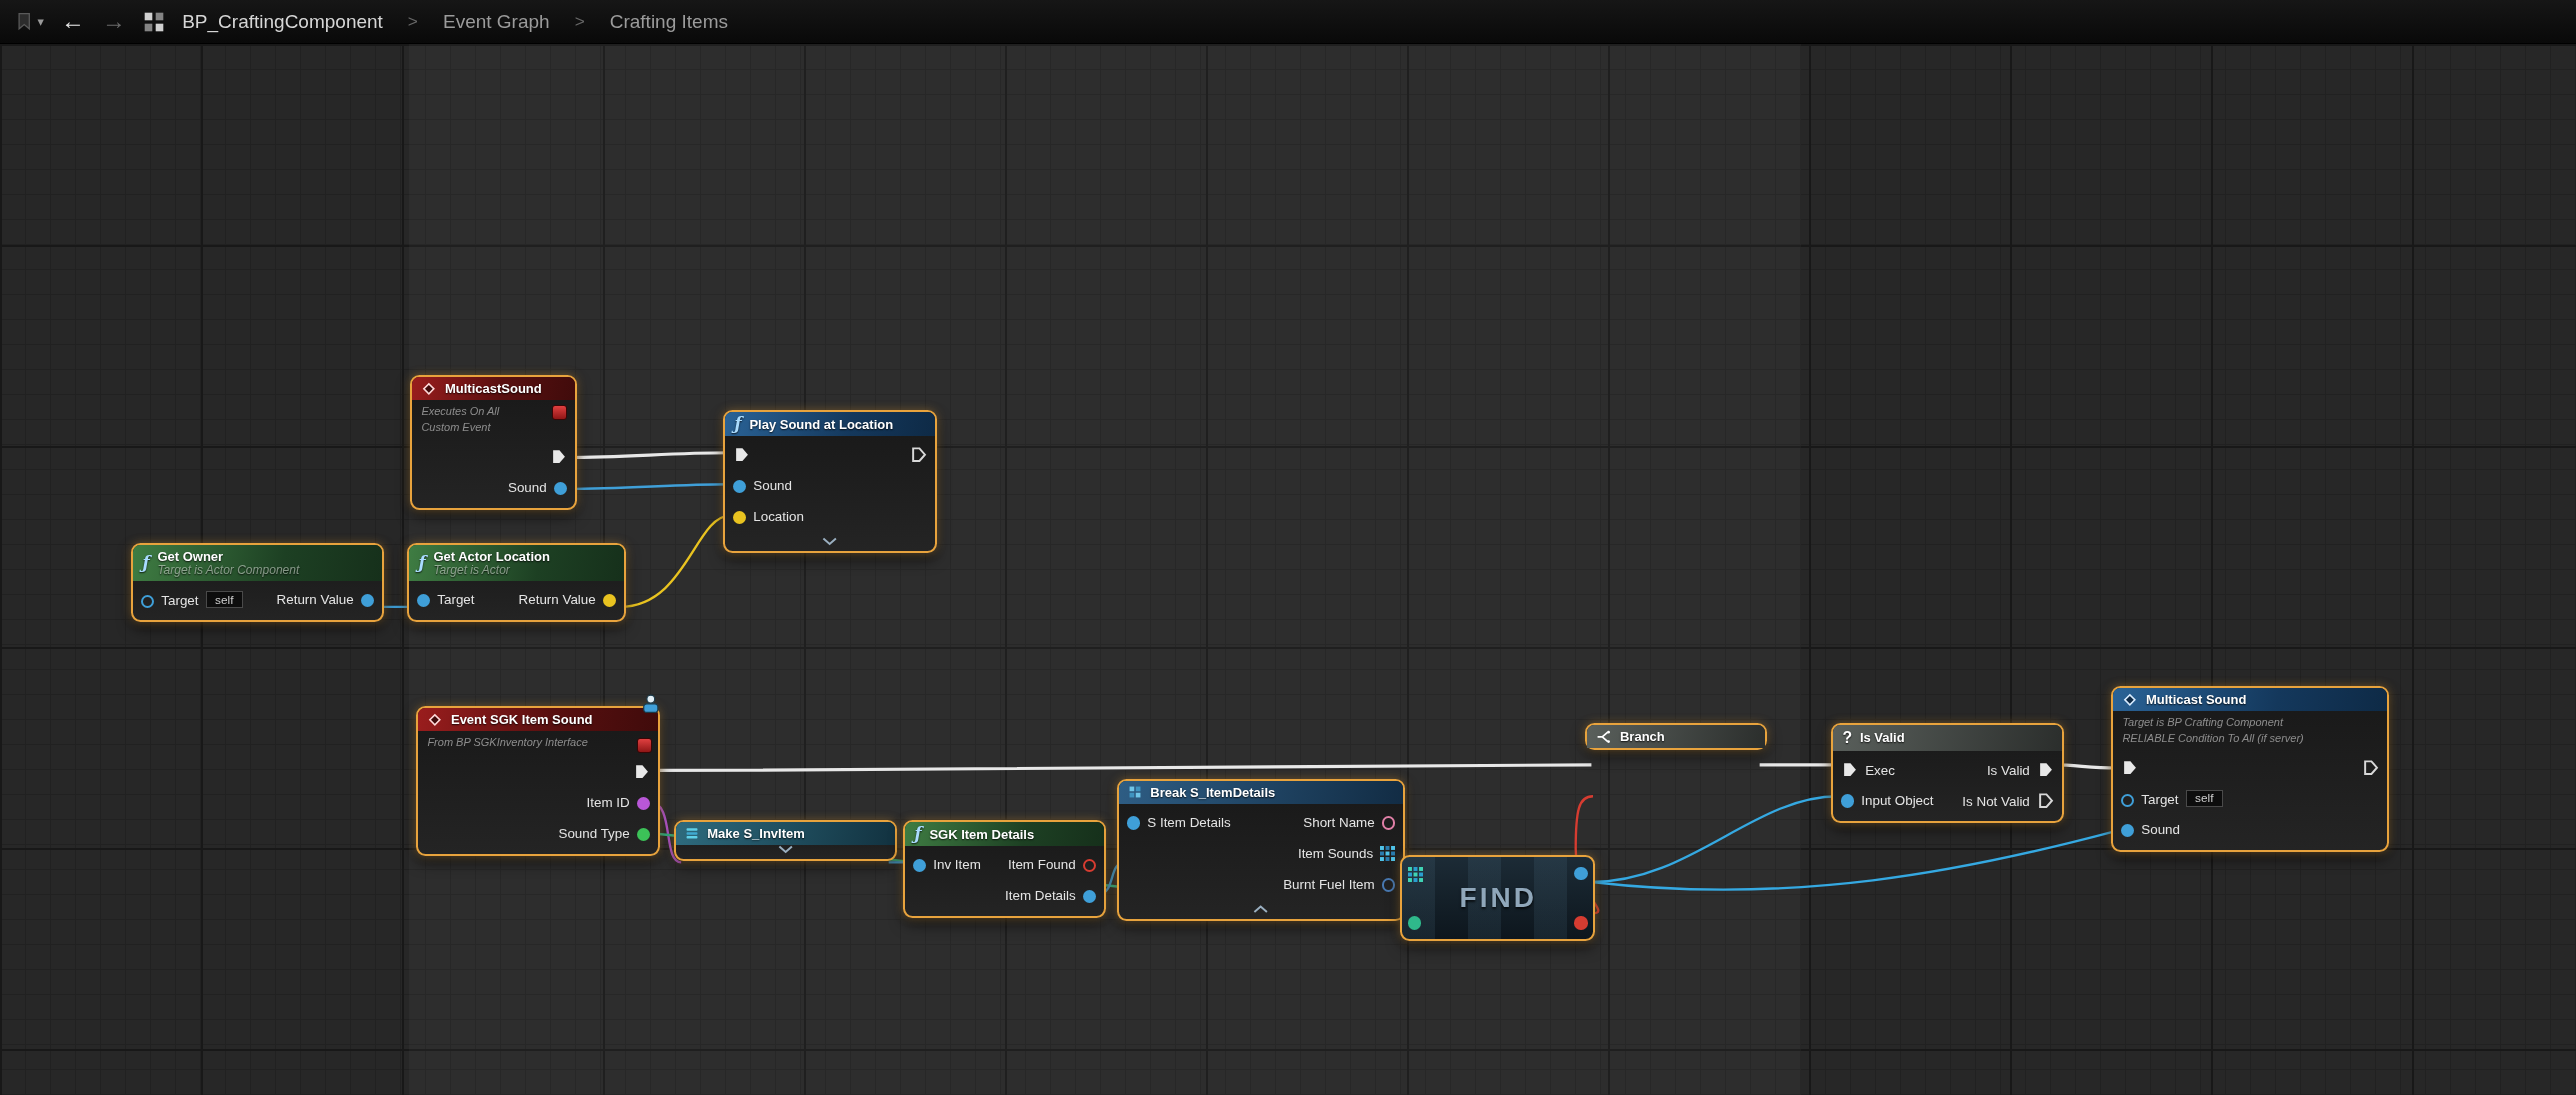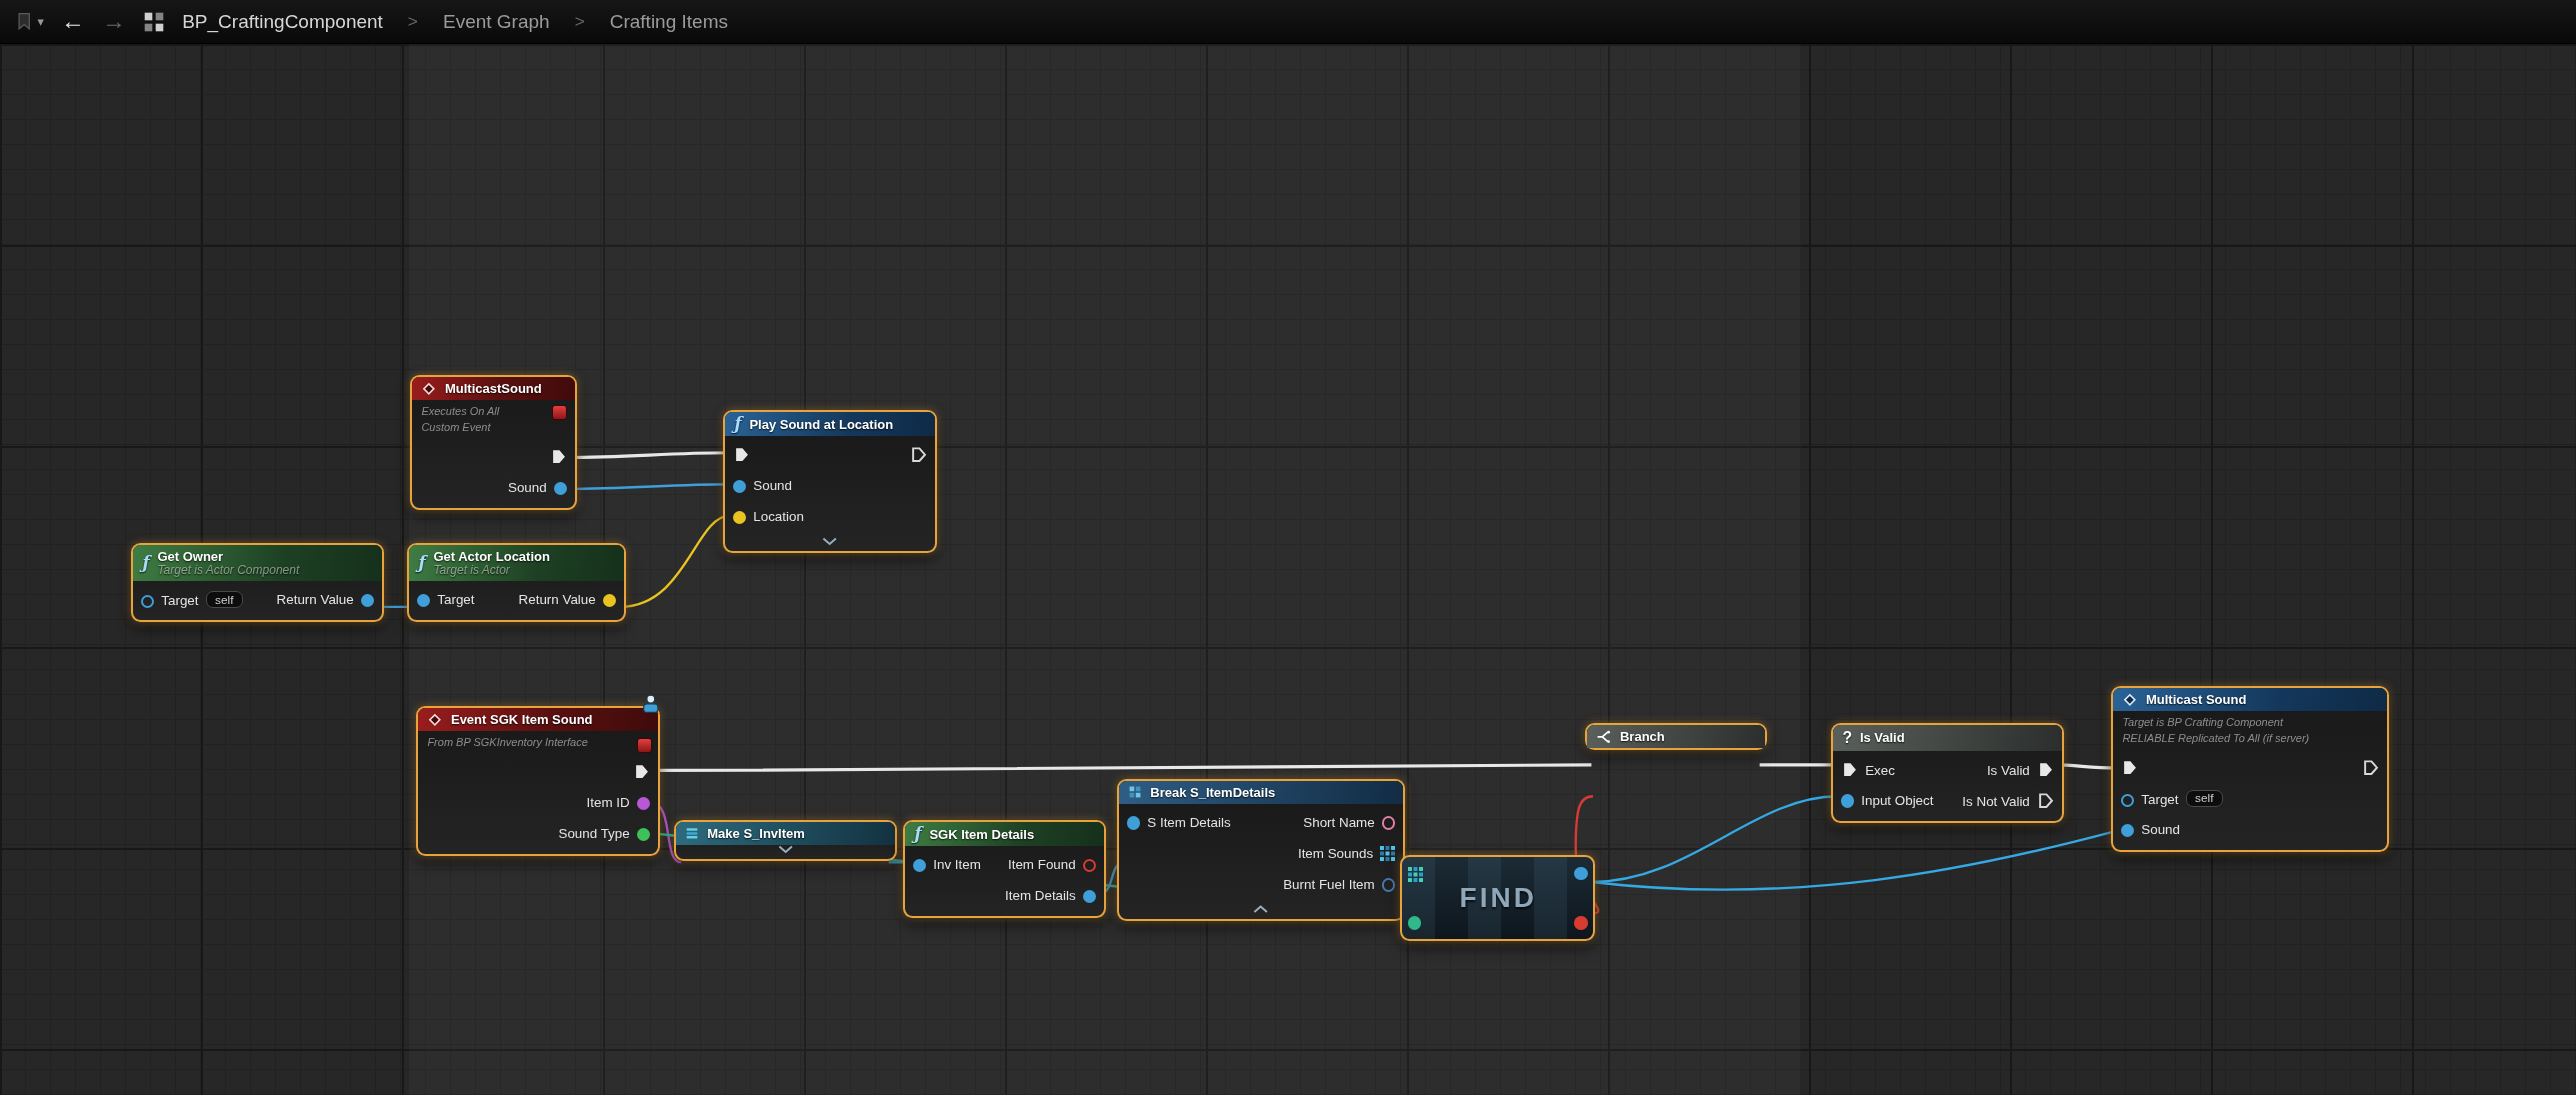--- a/index.html
+++ b/index.html
@@ -52,21 +52,21 @@
   .hdr-break{background:linear-gradient(100deg,#2e5d84,#122c44)}
   .hdr-gray{background:linear-gradient(100deg,#5a605c,#2b2e2c)}
   .nsub{padding:3.9px 9.4px 1.6px;font-style:italic;font-size:11px;color:#8d8d8d;line-height:1.45}
   .rows{padding:3.1px 0 4.7px}
   .row{display:flex;justify-content:space-between;align-items:center;height:31px;padding:0 7.9px}
   .row.ronly{justify-content:flex-end}
   .pin{display:flex;align-items:flex-end;gap:7px;font-size:13.4px;color:#e4e4e4;white-space:nowrap}
   .pin.right{flex-direction:row-reverse}
   .pc{width:13.4px;height:13.4px;border-radius:50%;flex:0 0 auto}
   .pc.hollow{background:transparent !important;border:2.4px solid}
-  .valbox{background:#0d0d0d;border:0.8px solid #4a4a4a;border-radius:7px;
+  .valbox{background:#0d0d0d;border:0.8px solid #4a4a4a;border-radius:0;
     padding:0.8px 8.6px;font-size:11.8px;color:#cfcfcf;min-width:23.6px;text-align:center}
   .chev{display:flex;justify-content:center;padding:0 0 4.7px;cursor:pointer}
   .ficon{font-family:"DejaVu Serif",serif;font-style:italic;font-weight:bold;
     color:#aadcff;font-size:16.5px;line-height:1}
   .qicon{font-weight:bold;font-size:15.7px;color:#fff}
   .redbox{position:absolute;width:15px;height:15px;border-radius:3.1px;
     background:linear-gradient(#e04040,#8f1616);border:1.6px solid #3a0505;z-index:3}
   .corner-icon{position:absolute;right:-4.7px;top:-15.7px;z-index:3}
 
   
@@ -459,21 +459,21 @@
   <div class="nhead hdr-func">
     <svg width="15.7" height="15.7" viewBox="0 0 20 20">
       <rect x="5.5" y="5.5" width="9" height="9" transform="rotate(45 10 10)" fill="#0e2a46" stroke="#d9ecff" stroke-width="2"></rect>
     </svg>
     <div class="htext">
         <span class="htitle">Multicast Sound</span>
       </div>
   </div>
   <div class="nsub">
     <div>Target is BP Crafting Component</div>
-    <div>RELIABLE Replicated To All (if server)</div>
+    <div>RELIABLE Condition To All (if server)</div>
   </div>
   <div class="rows">
     <div class="row">
       <div class="pin">
         <svg width="17.3" height="17.3" viewBox="0 0 22 22">
             <path d="M4 3 h8 l7 8 -7 8 h-8 z" fill="#e8e8e8"></path>
           </svg>
       </div>
       <div class="pin right">
         <svg width="17.3" height="17.3" viewBox="0 0 22 22">

